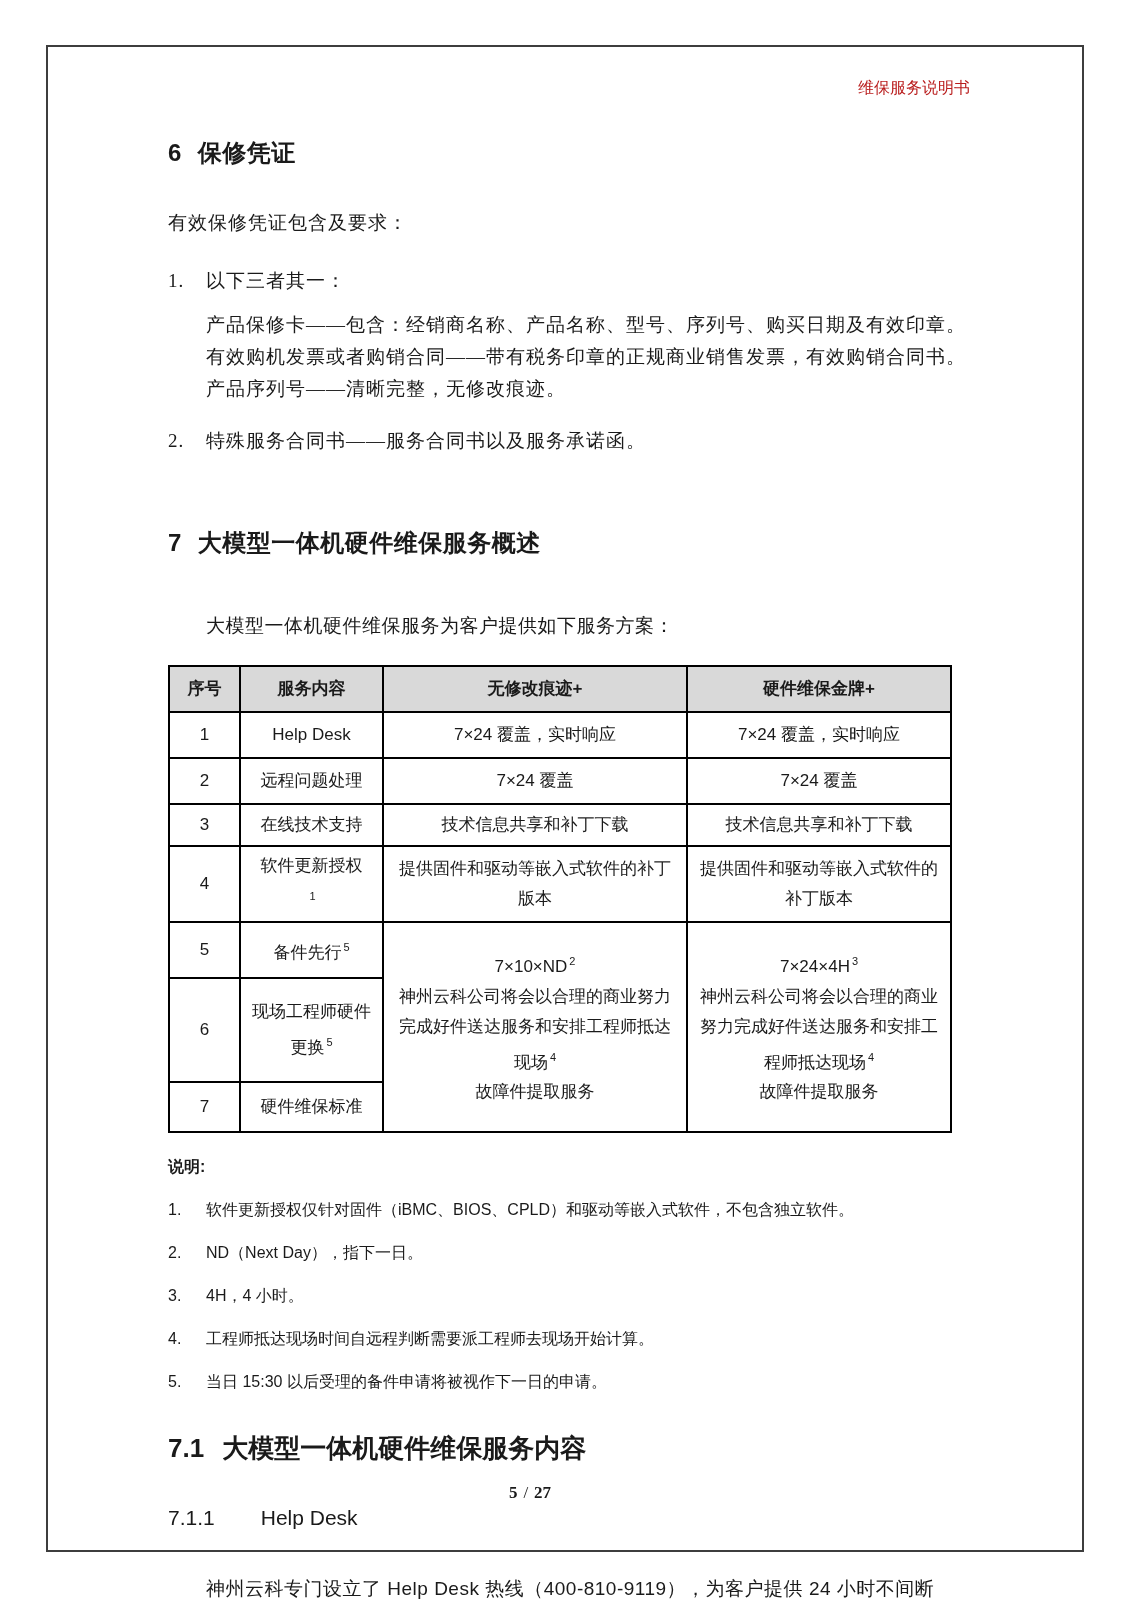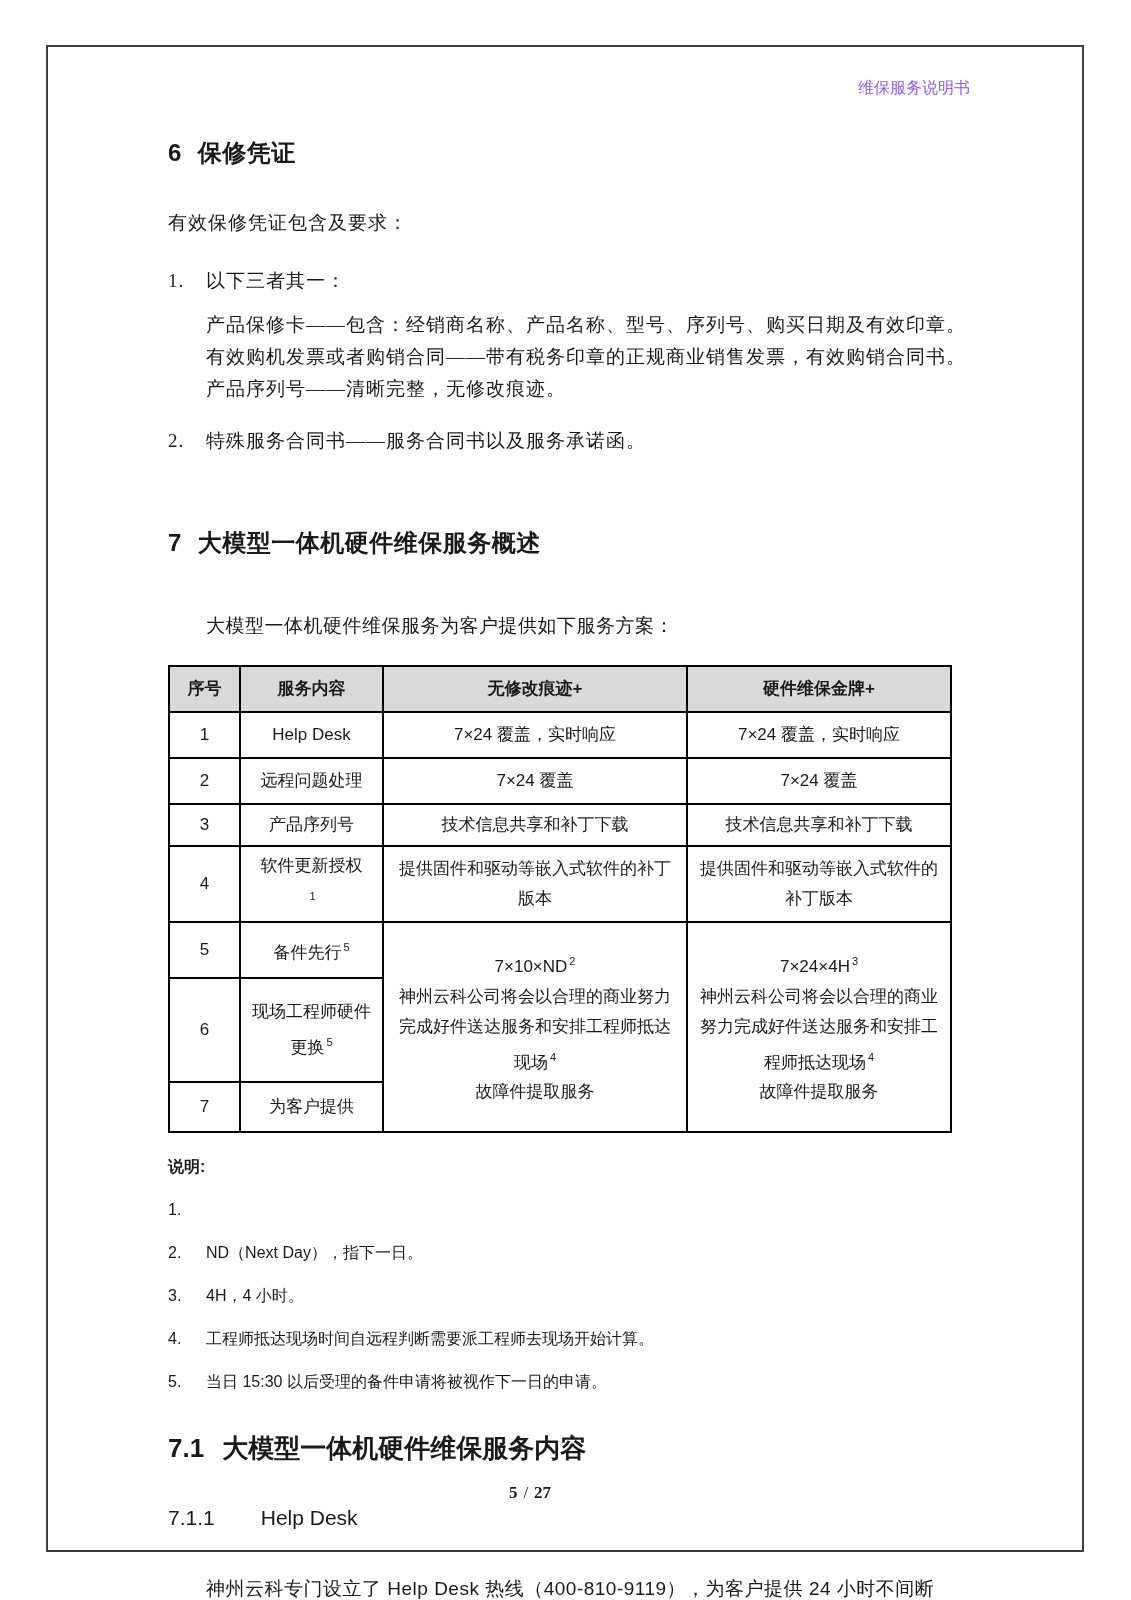--- a/index.html
+++ b/index.html
@@ -20,21 +20,21 @@
   .content {
     position: absolute;
     left: 168px; top: 0;
     width: 802px;
   }
   .doc-header {
     margin-top: 78px;
     text-align: right;
     font-family: "Liberation Serif", "DejaVu Serif", serif;
     font-size: 16px;
-    color: #8b5cf6;
+    color: #b91c1c;
   }
   .h-sec {
     font-size: 24px;
     font-weight: bold;
     letter-spacing: 0.5px;
   }
   .h-sec .sec-num { margin-right: 16px; font-weight: bold; }
   .h6 { margin-top: 38px; }
   .h7 { margin-top: 70px; }
   .serif-text {
@@ -189,21 +189,21 @@
         <td>7×24 覆盖，实时响应</td>
       </tr>
       <tr class="r2">
         <td class="cell-no">2</td>
         <td>远程问题处理</td>
         <td>7×24 覆盖</td>
         <td>7×24 覆盖</td>
       </tr>
       <tr class="r3">
         <td class="cell-no">3</td>
-        <td>产品序列号</td>
+        <td>在线技术支持</td>
         <td>技术信息共享和补丁下载</td>
         <td>技术信息共享和补丁下载</td>
       </tr>
       <tr class="r4">
         <td class="cell-no">4</td>
         <td>
           <div>软件更新授权</div>
           <div><sup>1</sup></div>
         </td>
         <td>提供固件和驱动等嵌入式软件的补丁版本</td>
@@ -222,29 +222,30 @@
           <div><span>神州云科公司将会以合理的商业努力完成好件送达服务和安排工程师抵达现场</span><sup>4</sup></div>
           <div>故障件提取服务</div>
         </td>
       </tr>
       <tr class="r6">
         <td class="cell-no">6</td>
         <td><span>现场工程师硬件更换</span><sup>5</sup></td>
       </tr>
       <tr class="r7">
         <td class="cell-no">7</td>
-        <td>为客户提供</td>
+        <td>硬件维保标准</td>
       </tr>
     </tbody>
   </table>
 
   <div class="notes-label">说明:</div>
 
   <div class="note-item">
     <span class="note-num">1.</span>
+    <span>软件更新授权仅针对固件（iBMC、BIOS、CPLD）和驱动等嵌入式软件，不包含独立软件。</span>
   </div>
   <div class="note-item">
     <span class="note-num">2.</span>
     <span>ND（Next Day），指下一日。</span>
   </div>
   <div class="note-item">
     <span class="note-num">3.</span>
     <span>4H，4 小时。</span>
   </div>
   <div class="note-item">

